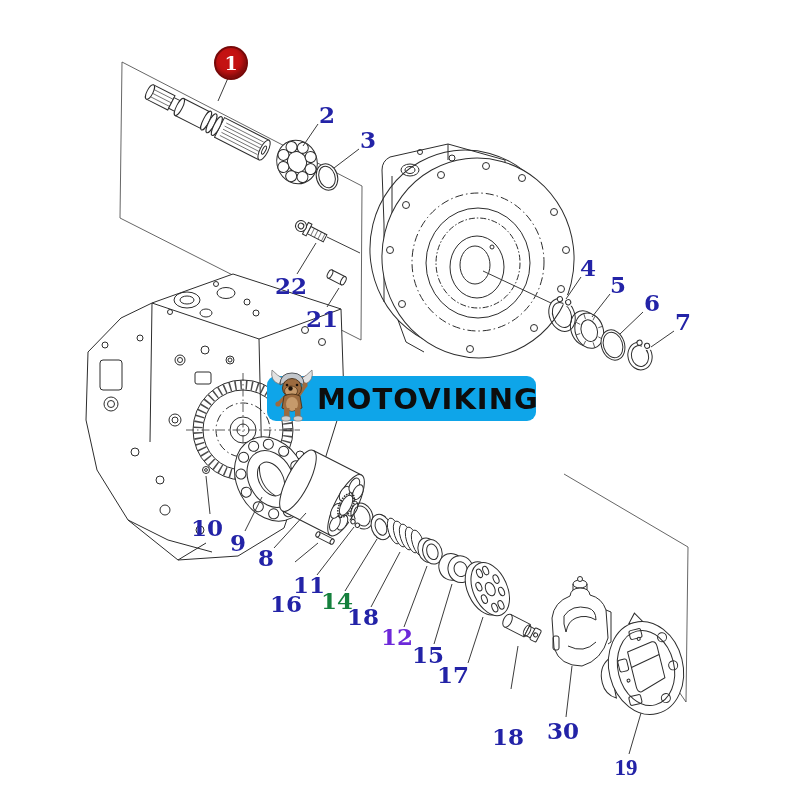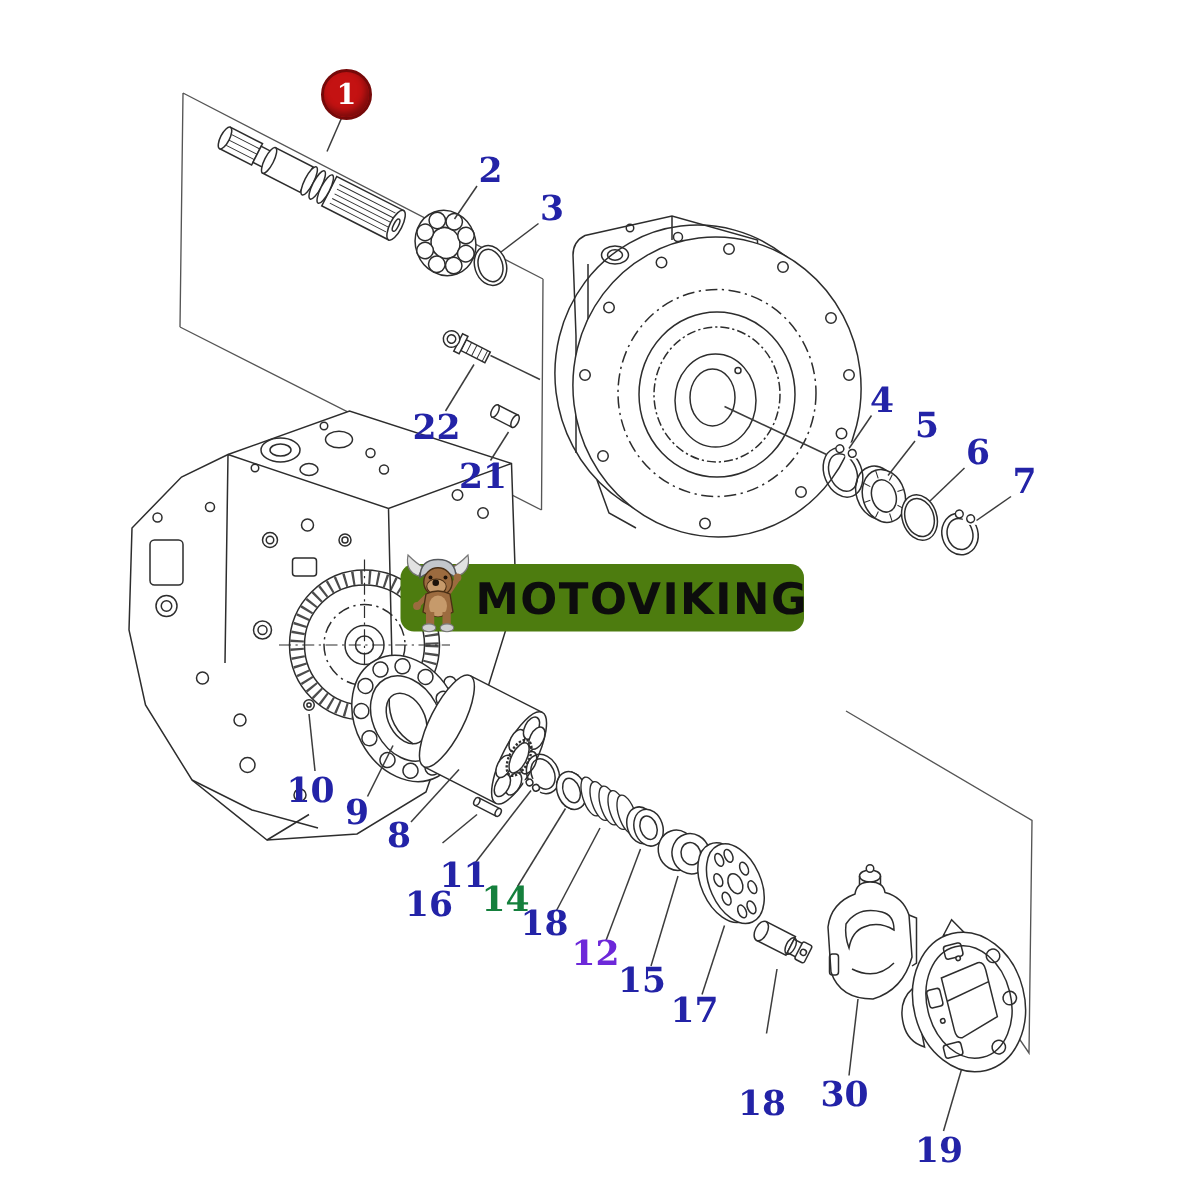--- a/index.html
+++ b/index.html
@@ -352,33 +352,33 @@
       <span class="callout" style="left: 683px; top: 321px; color: rgb(35, 35, 167);">7</span>
       <span class="callout" style="left: 266px; top: 557px; color: rgb(35, 35, 167);">8</span>
       <span class="callout" style="left: 238px; top: 542px; color: rgb(35, 35, 167);">9</span>
       <span class="callout" style="left: 207px; top: 527px; color: rgb(35, 35, 167);">10</span>
       <span class="callout" style="left: 309px; top: 584px; color: rgb(35, 35, 167);">11</span>
       <span class="callout" style="left: 397px; top: 636px; color: #6d28d9;">12</span>
       <span class="callout" style="left: 363px; top: 616px; color: rgb(35, 35, 167);">18</span>
       <span class="callout" style="left: 337px; top: 600px; color: #15803d;">14</span>
       <span class="callout" style="left: 428px; top: 654px; color: rgb(35, 35, 167);">15</span>
       <span class="callout" style="left: 286px; top: 571px; color: rgb(35, 35, 167); margin-top: 32px;">16</span>
-      <span class="callout" style="left: 463px; top: 674px; color: rgb(35, 35, 167);">17</span>
+      <span class="callout" style="left: 453px; top: 674px; color: rgb(35, 35, 167);">17</span>
       <span class="callout" style="left: 508px; top: 736px; color: rgb(35, 35, 167);">18</span>
-      <span class="callout" style="left: 626px; top: 767px; color: rgb(35, 35, 167);">19</span>
+      <span class="callout" style="left: 626px; top: 767px; color: rgb(35, 35, 167); font-family: Liberation Serif, serif;">19</span>
       <span class="callout" style="left: 563px; top: 730px; color: rgb(35, 35, 167);">30</span>
       <span class="callout" style="left: 322px; top: 318px; color: rgb(35, 35, 167);">21</span>
       <span class="callout" style="left: 291px; top: 285px; color: rgb(35, 35, 167);">22</span>
     </div>
 
   <div id="badge" style="left: 231px; top: 63px; background: rgb(196, 18, 18); border-color: rgb(118, 9, 9); color: rgb(255, 255, 255);">
     <span>1</span>
   </div>
 
-  <div id="watermark" style="background: #4d7c0f;">
+  <div id="watermark" style="background: #0ea5e9;">
     <svg id="mascot" width="48" height="62" viewBox="0 0 48 62">
       <line x1="29" y1="18" x2="23" y2="33" stroke="#6b4423" stroke-width="2"></line>
       <path d="M29,18 L43,12 L37,25 Z" class="m-flag" fill="#d62a1c"></path>
       <path d="M10,23 Q1,20 3,9 Q9,15 13,17 Z" fill="#e2e2e2" stroke="#777" stroke-width="0.8"></path>
       <path d="M36,23 Q45,20 43,9 Q37,15 33,17 Z" fill="#e2e2e2" stroke="#777" stroke-width="0.8"></path>
       <path d="M11,24 Q11,12 23,12 Q35,12 35,24 Q29,20 23,20 Q17,20 11,24 Z" class="m-helmet" stroke="#55585c" stroke-width="1" fill="#c3c7cc"></path>
       <path d="M30,34 L36,25" class="m-arm" stroke="#9c6b3f" stroke-width="3.5" stroke-linecap="round"></path>
       <circle cx="36" cy="24" r="2.6" class="m-body" fill="#9c6b3f"></circle>
       <path d="M16,36 L9,43" class="m-arm" stroke="#9c6b3f" stroke-width="3.5" stroke-linecap="round"></path>
       <circle cx="9" cy="43" r="2.6" class="m-body" fill="#9c6b3f"></circle>

